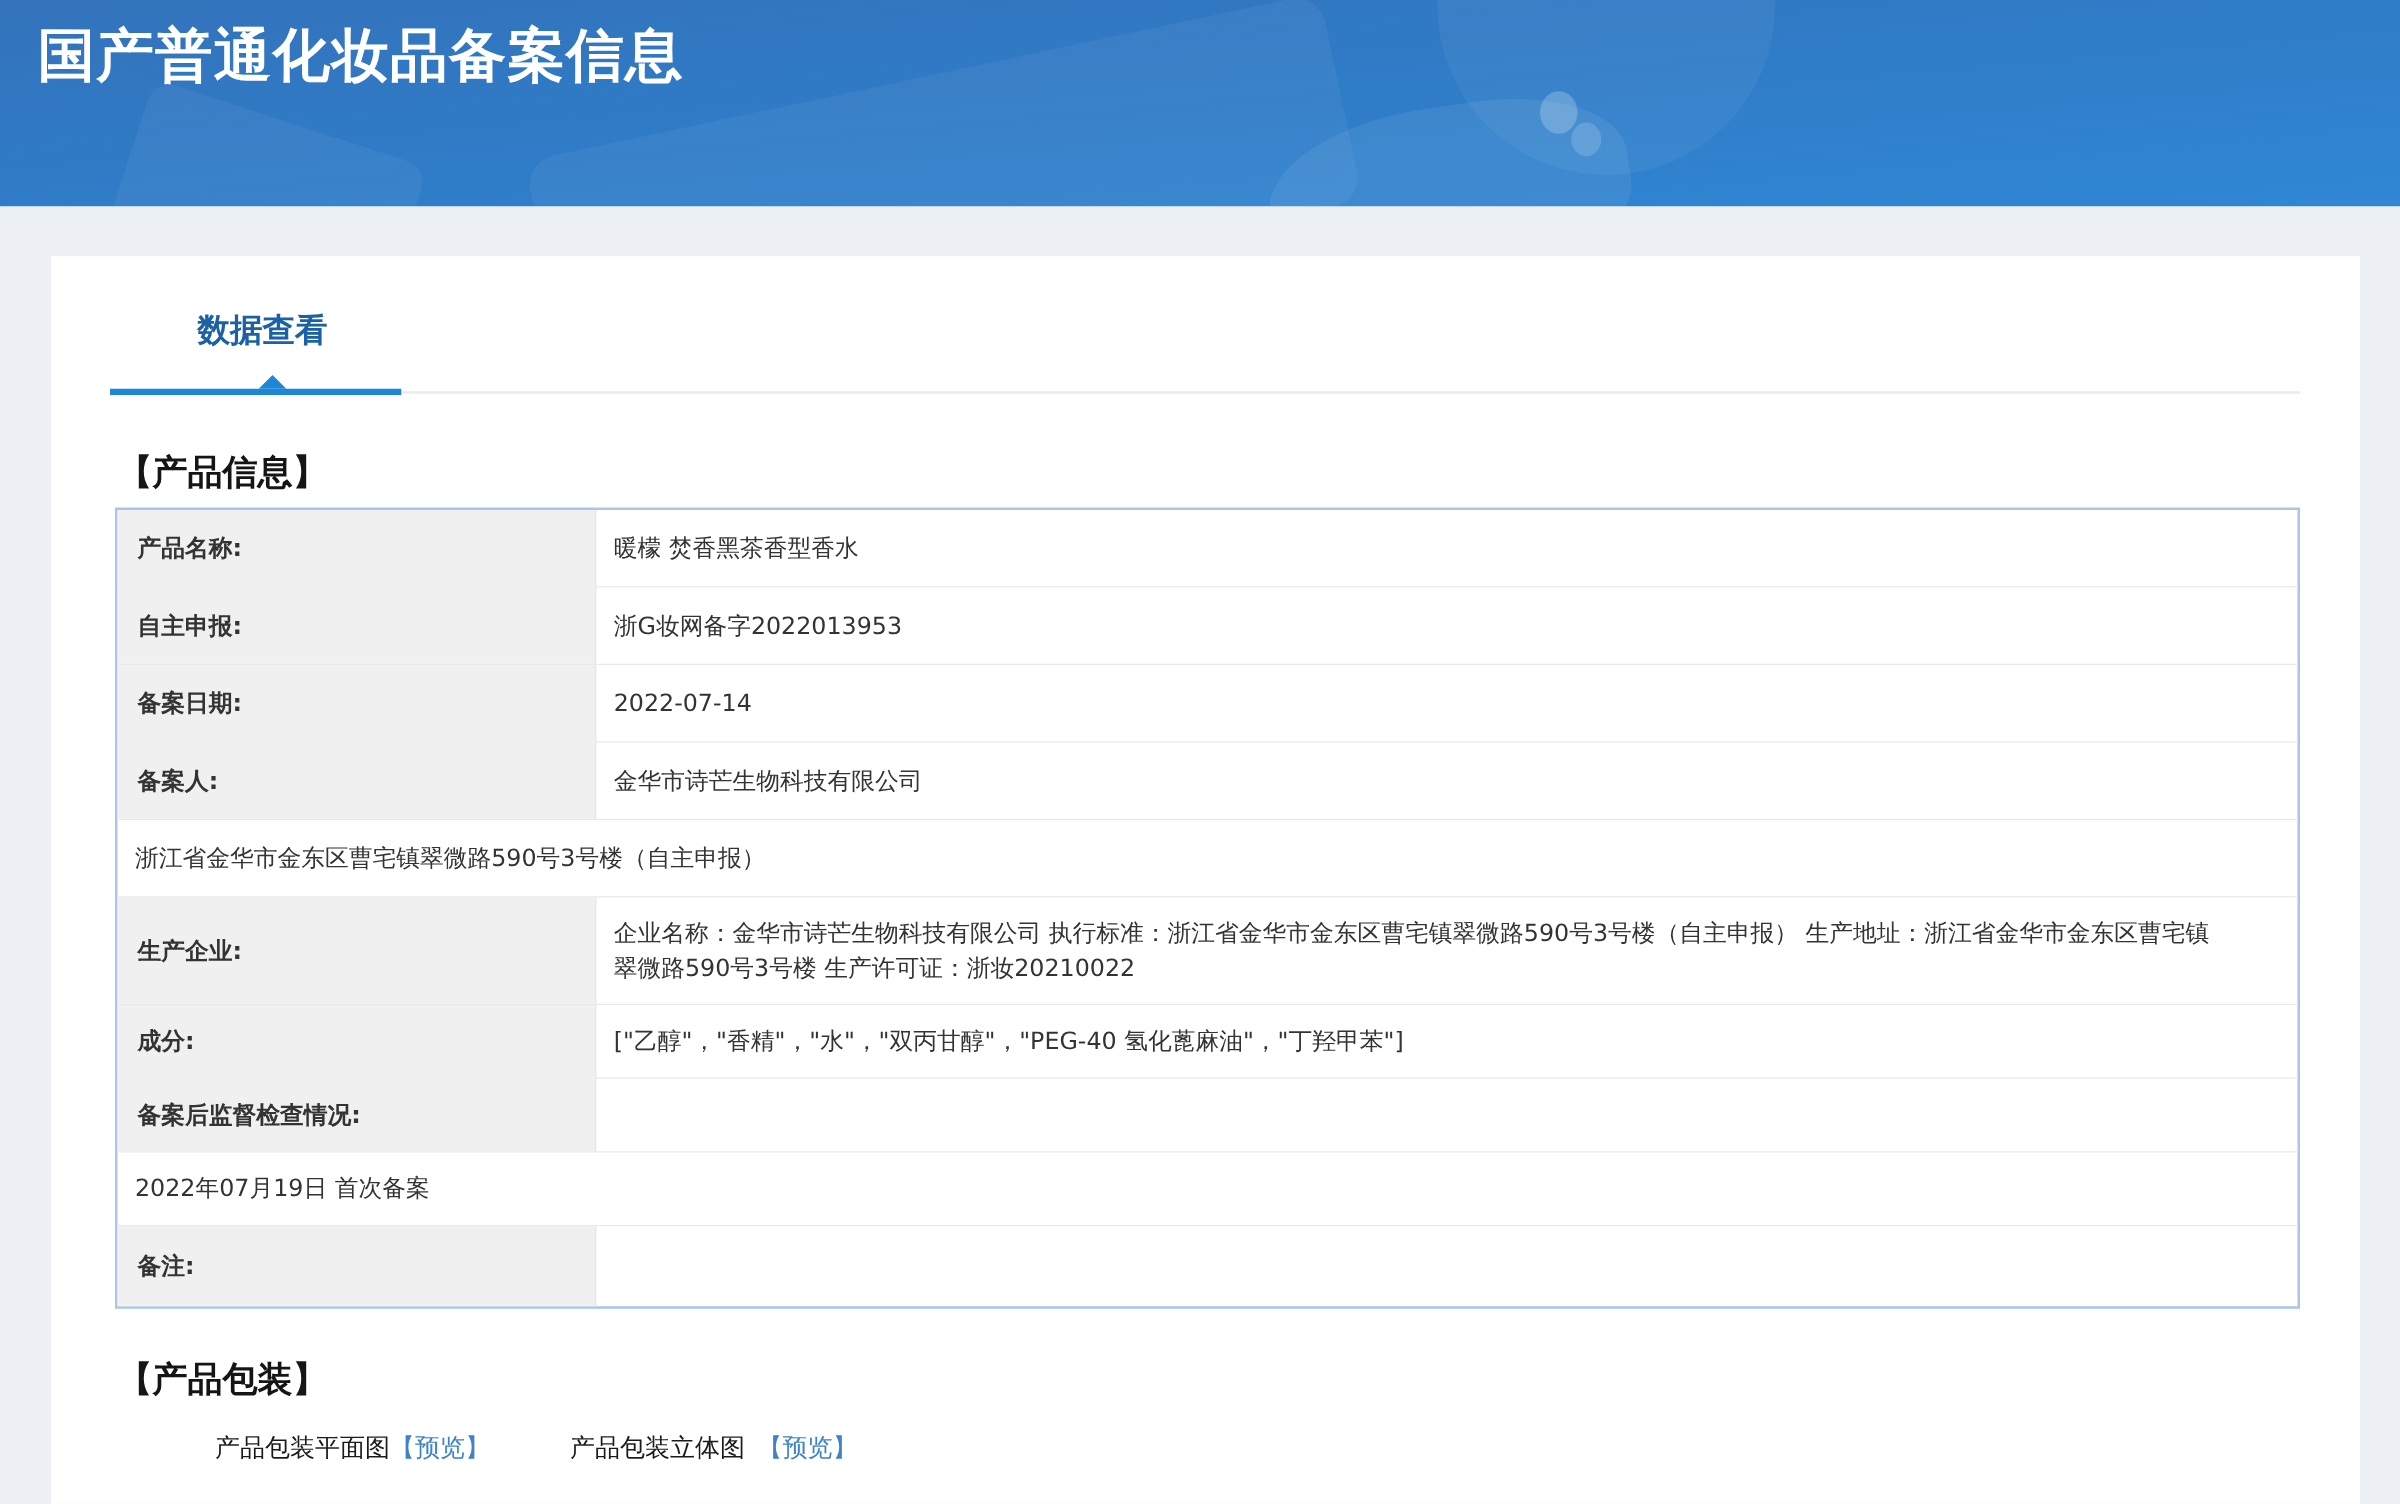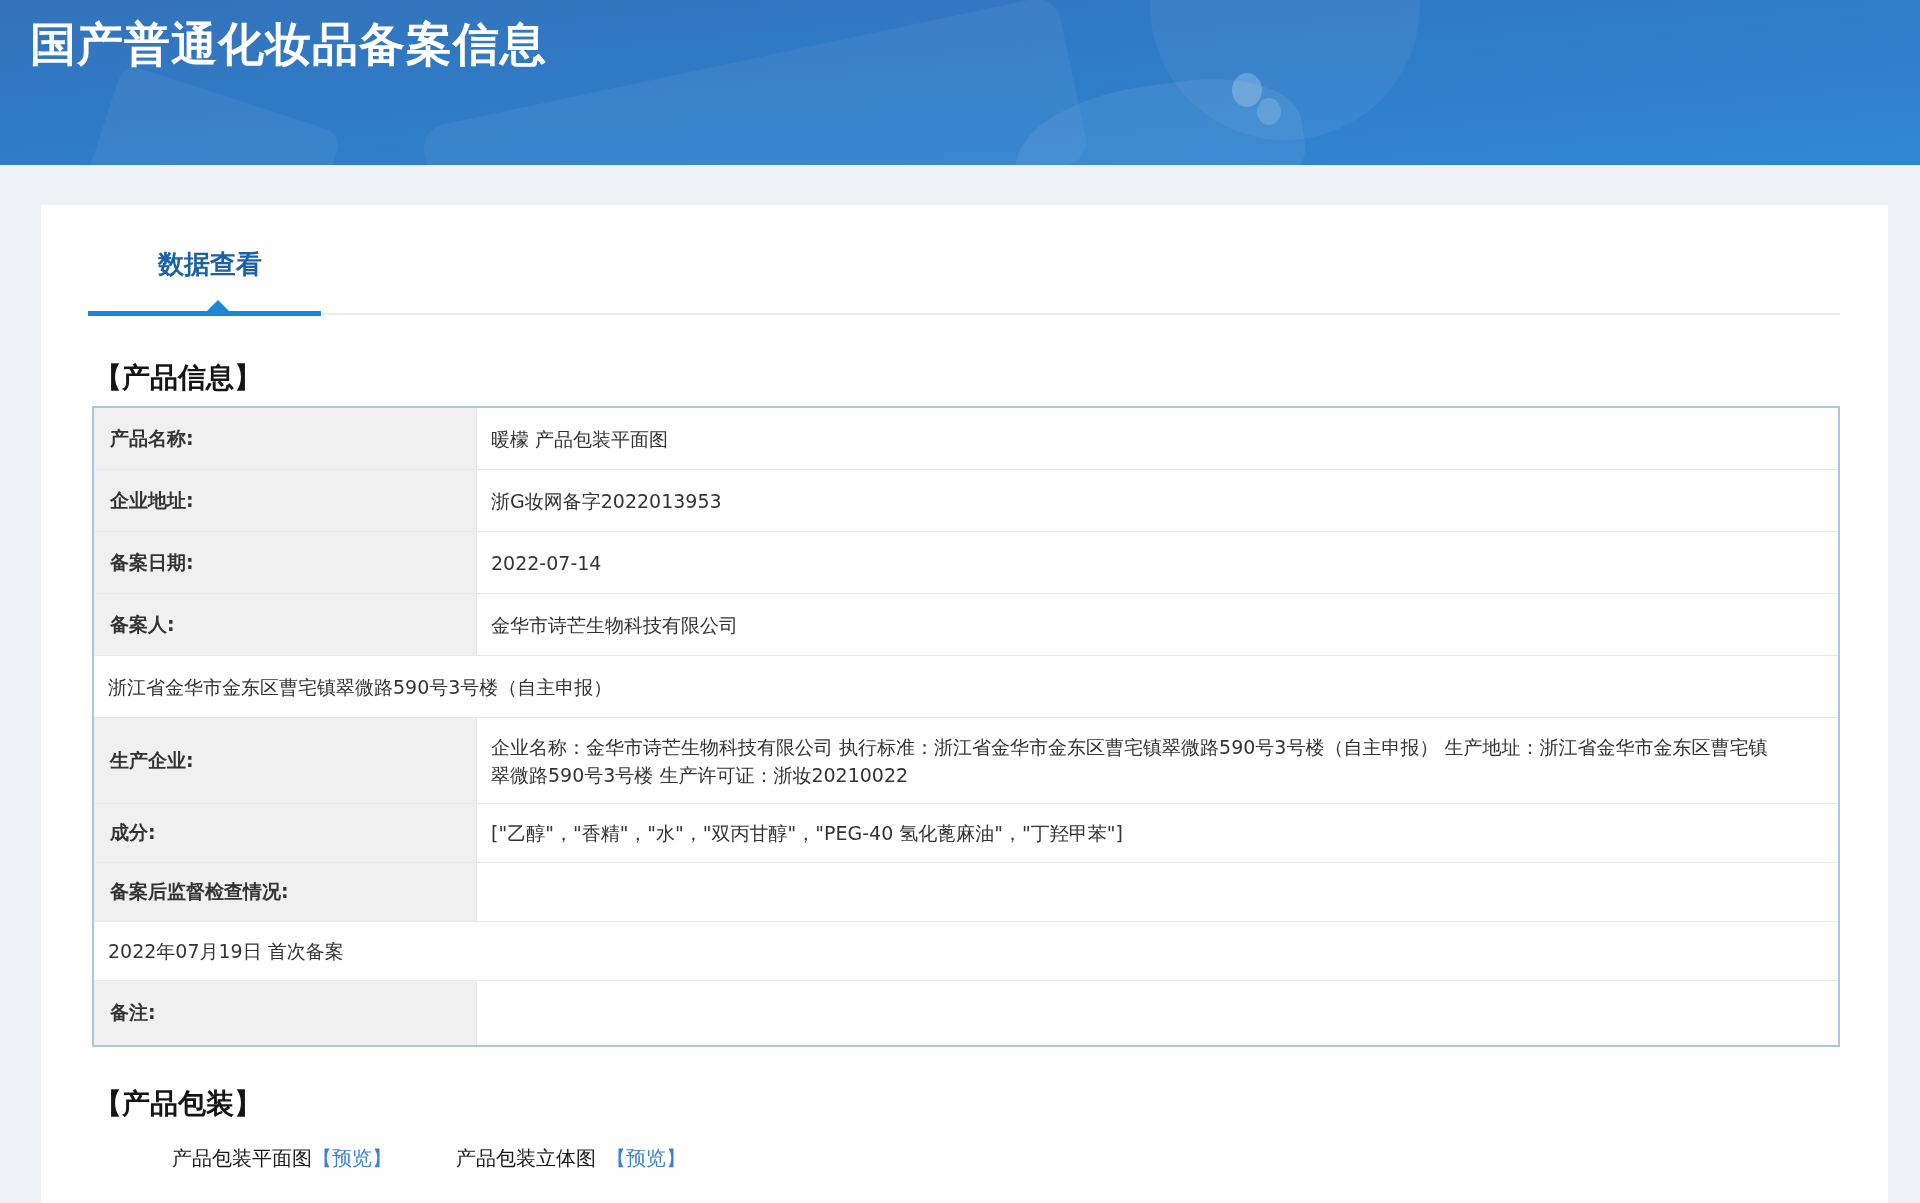--- a/index.html
+++ b/index.html
@@ -136,24 +136,24 @@
     <div class="tabs">
       <div class="tab">数据查看</div>
       <div class="tab-indicator"></div>
     </div>
 
     <div class="section-heading">【产品信息】</div>
 
     <div class="info-table">
       <div class="info-row">
         <div class="info-label">产品名称:</div>
-        <div class="info-value">暖檬 产品包装平面图</div>
+        <div class="info-value">暖檬 焚香黑茶香型香水</div>
       </div>
       <div class="info-row">
-        <div class="info-label">企业地址:</div>
+        <div class="info-label">自主申报:</div>
         <div class="info-value">浙G妆网备字2022013953</div>
       </div>
       <div class="info-row">
         <div class="info-label">备案日期:</div>
         <div class="info-value">2022-07-14</div>
       </div>
       <div class="info-row">
         <div class="info-label">备案人:</div>
         <div class="info-value">金华市诗芒生物科技有限公司</div>
       </div>

